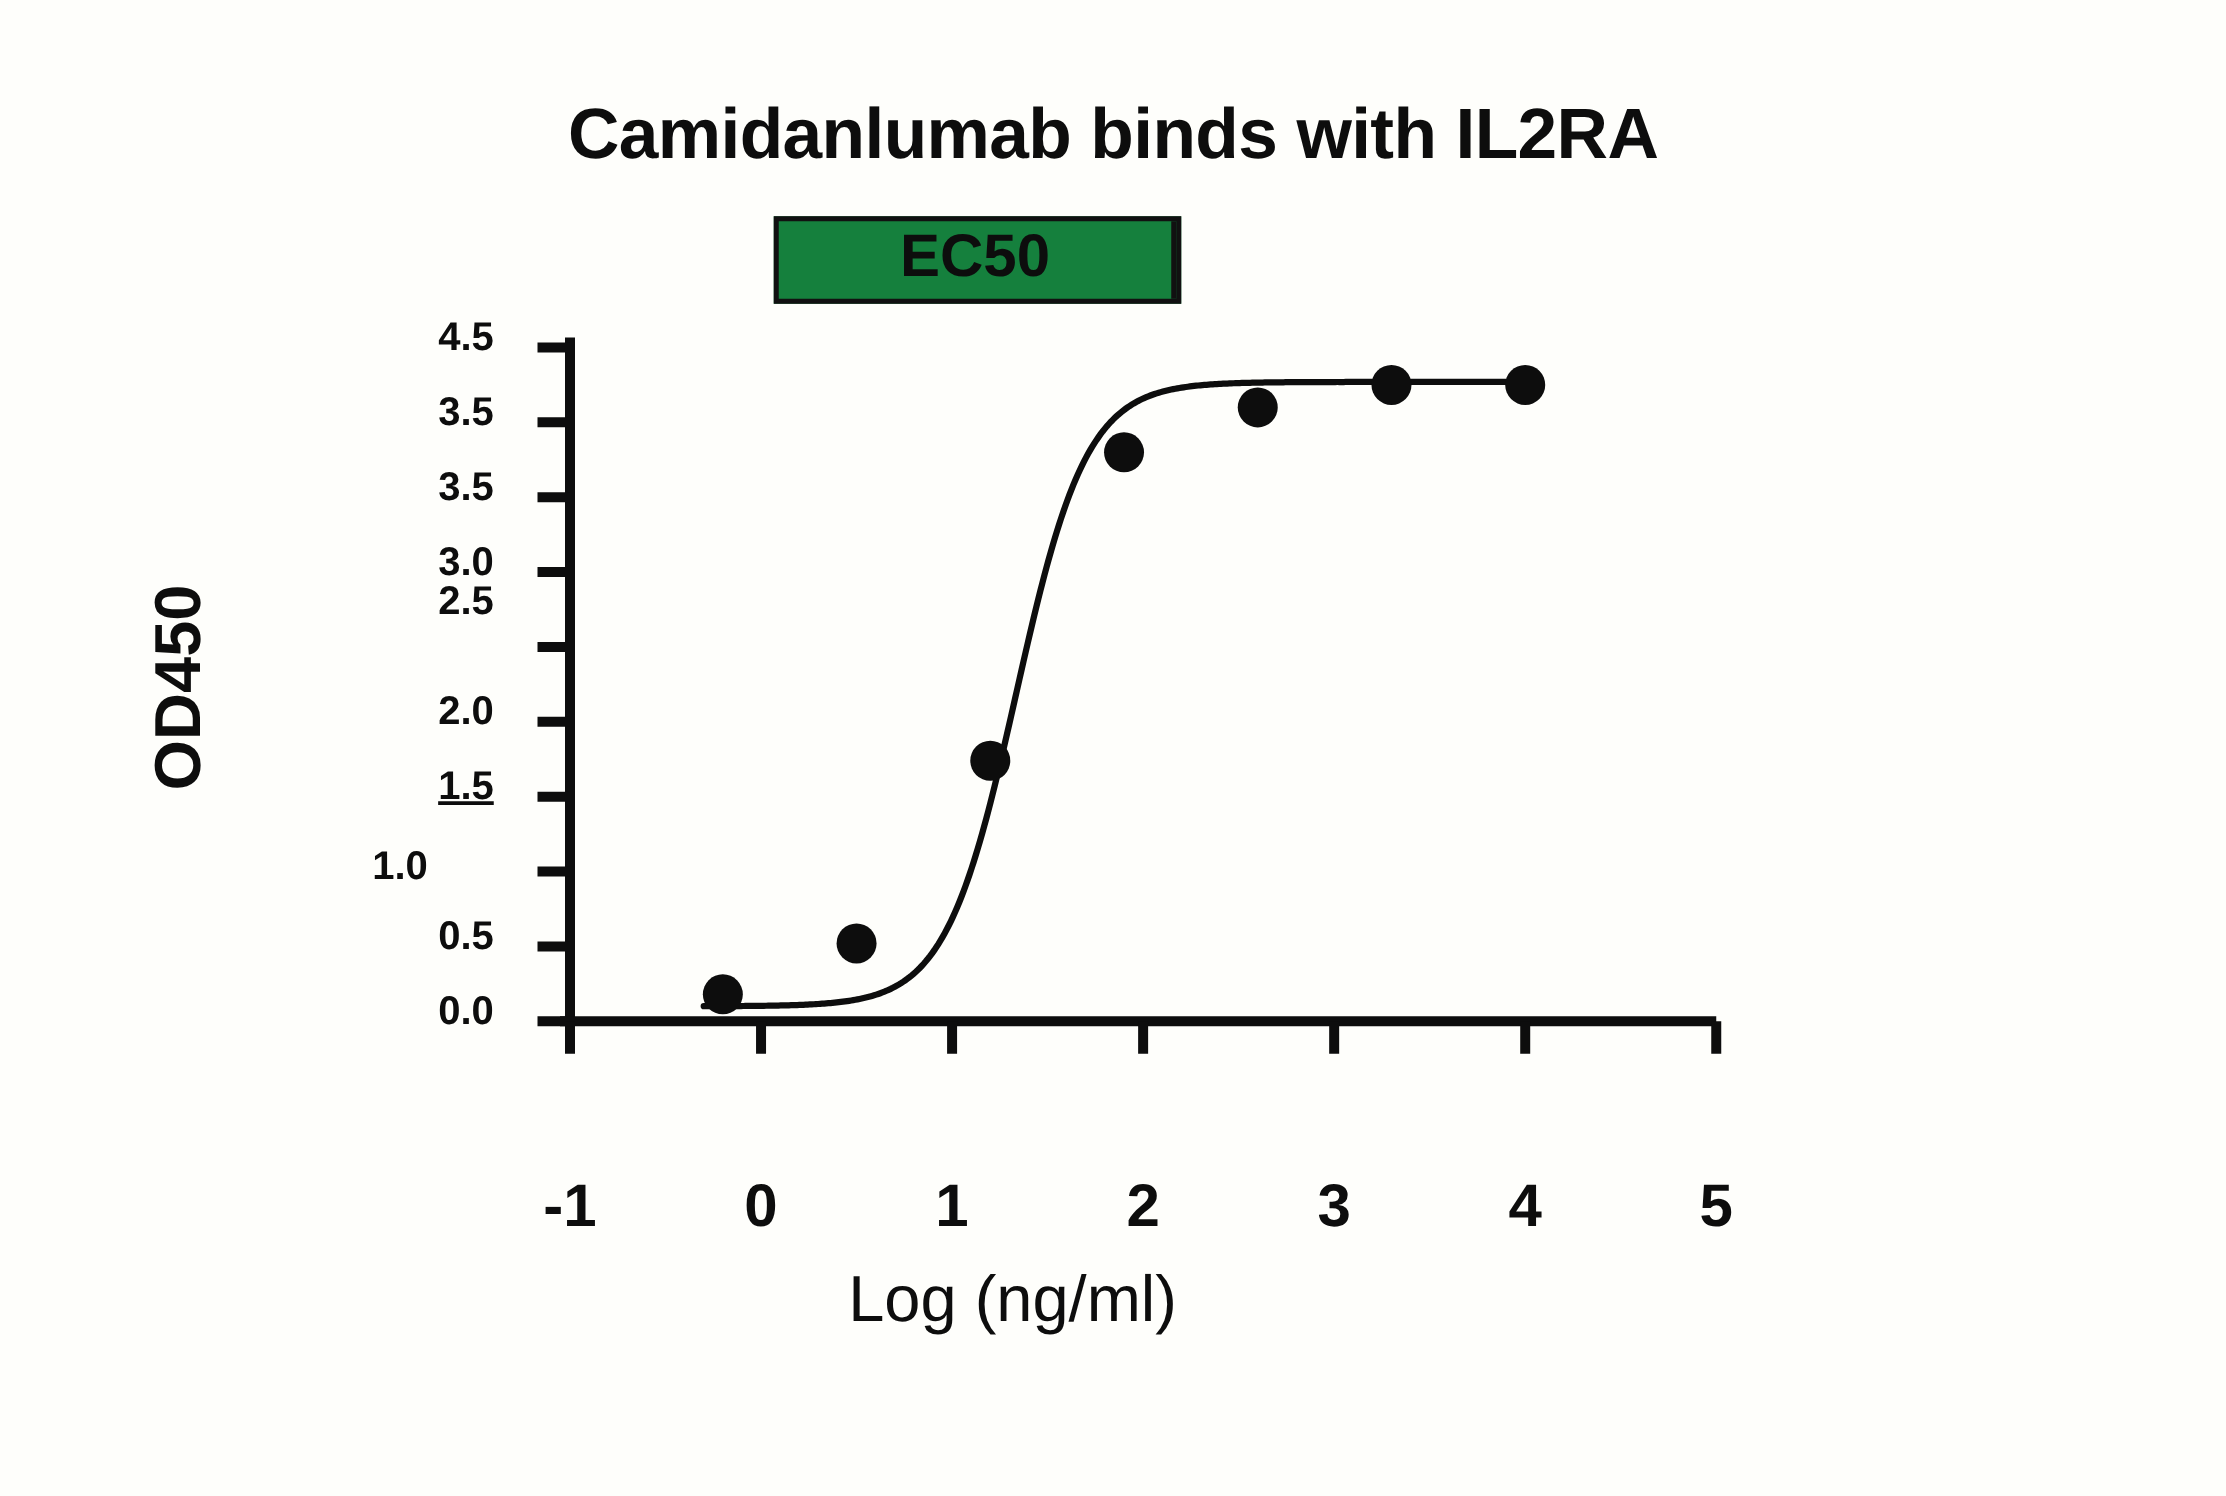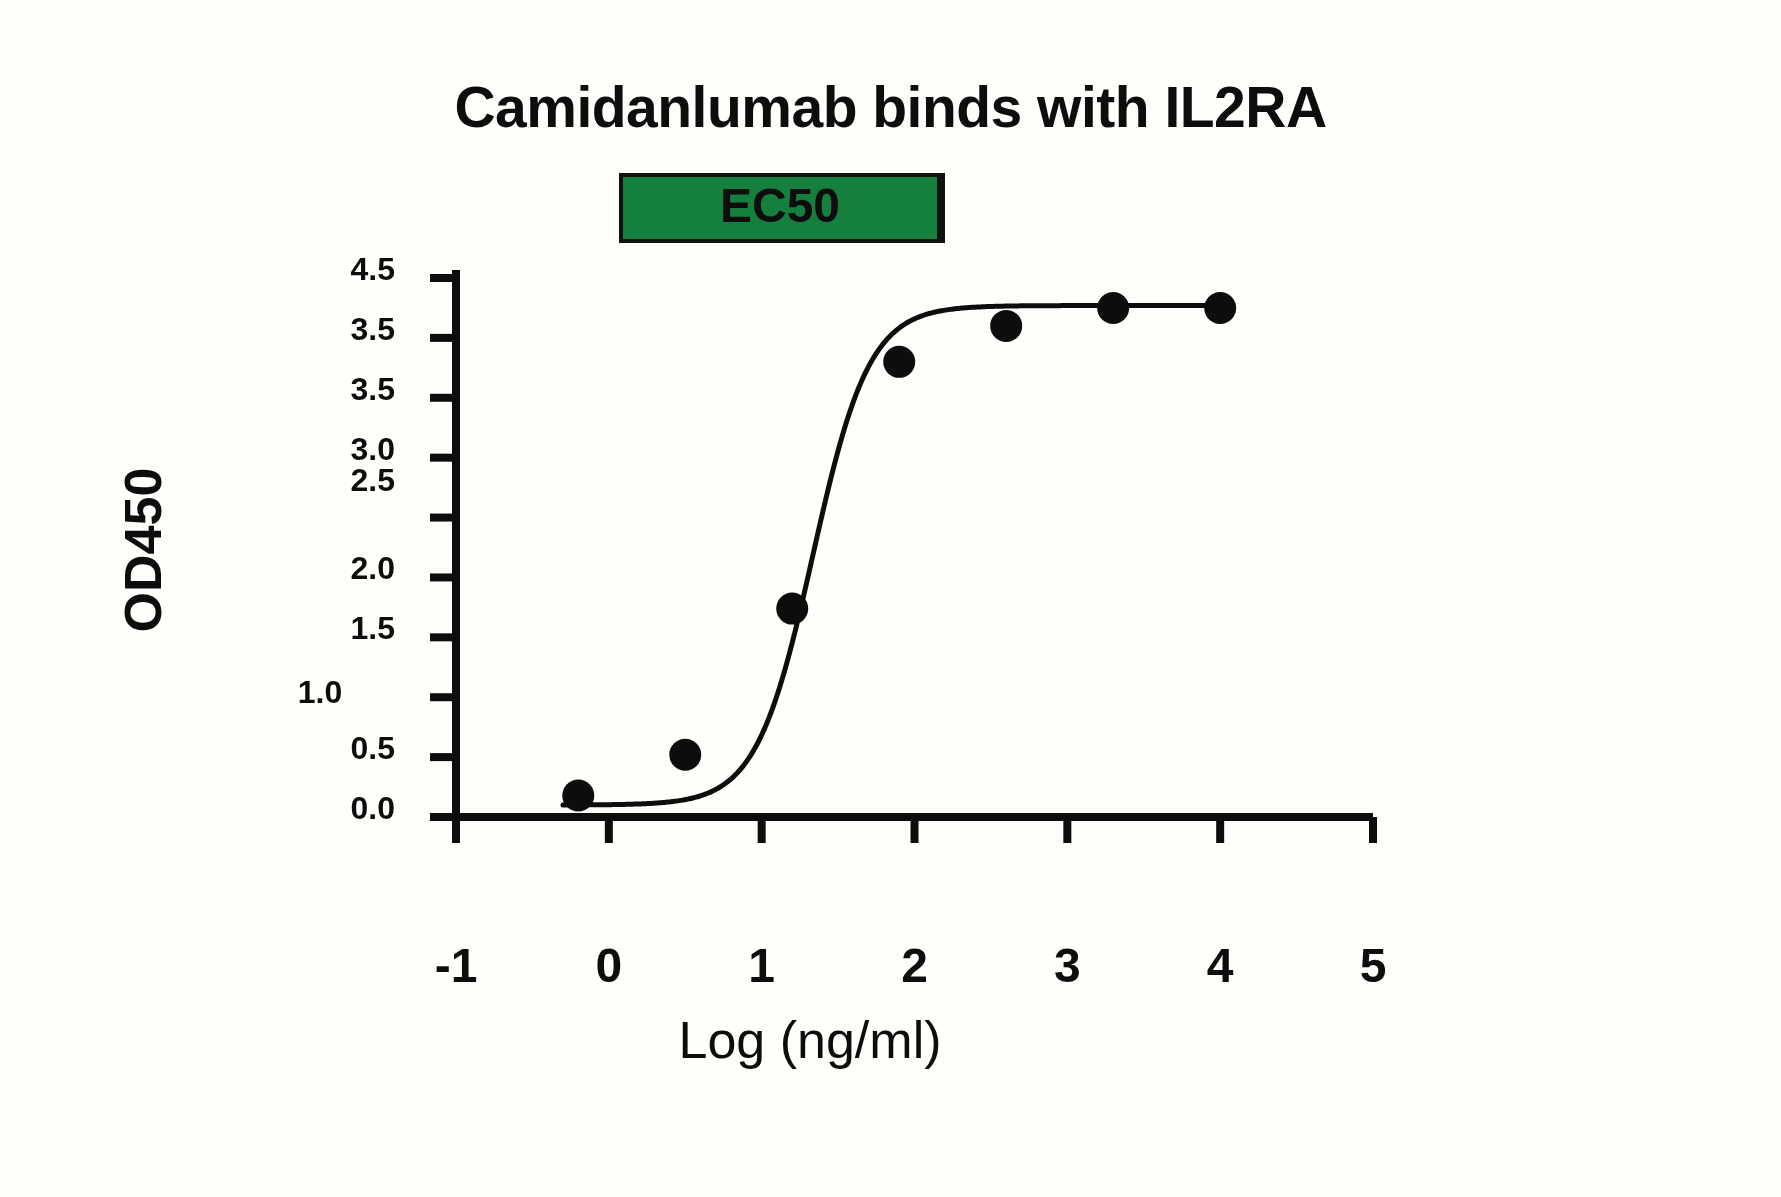--- a/index.html
+++ b/index.html
@@ -156,21 +156,21 @@
   </div>
 
   <div id="y-axis-title">OD450</div>
 
   <div id="x-axis-title">Log (ng/ml)</div>
 
   <div id="ytick-labels">
       <div class="ytick-label" style="top: 792px;">0.0</div>
       <div class="ytick-label" style="top: 732.111px;">0.5</div>
       <div class="ytick-label" style="top: 676px; text-align: center;">1.0</div>
-      <div class="ytick-label" style="top: 612.333px;">1.5</div>
+      <div class="ytick-label" style="top: 612.333px; text-decoration: underline;">1.5</div>
       <div class="ytick-label" style="top: 552.444px;">2.0</div>
       <div class="ytick-label" style="top: 464px;">2.5</div>
       <div class="ytick-label" style="top: 432.667px;">3.0</div>
       <div class="ytick-label" style="top: 372.778px;">3.5</div>
       <div class="ytick-label" style="top: 312.889px;">3.5</div>
       <div class="ytick-label" style="top: 253px;">4.5</div>
     </div>
   <div id="xtick-labels">
       <div class="xtick-label" style="left: 456px;">-1</div>
       <div class="xtick-label" style="left: 608.833px;">0</div>

